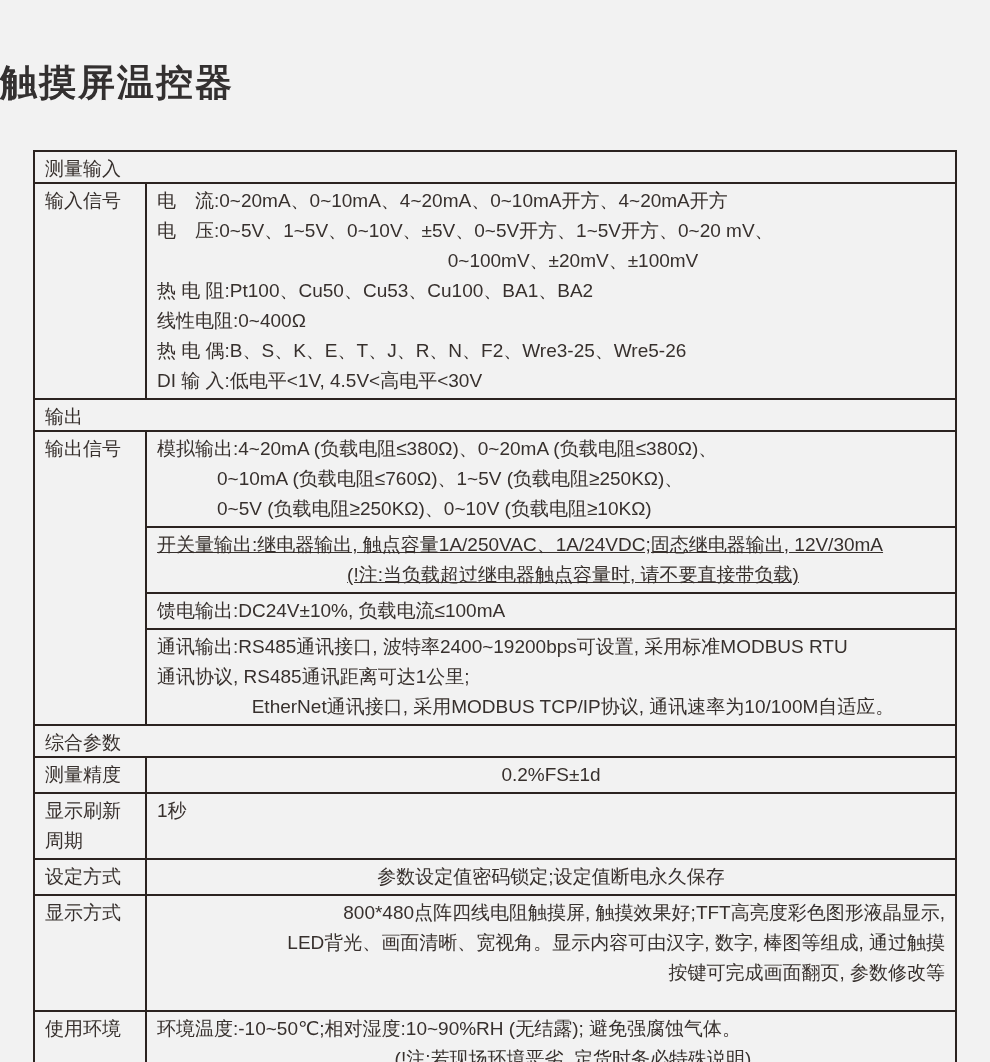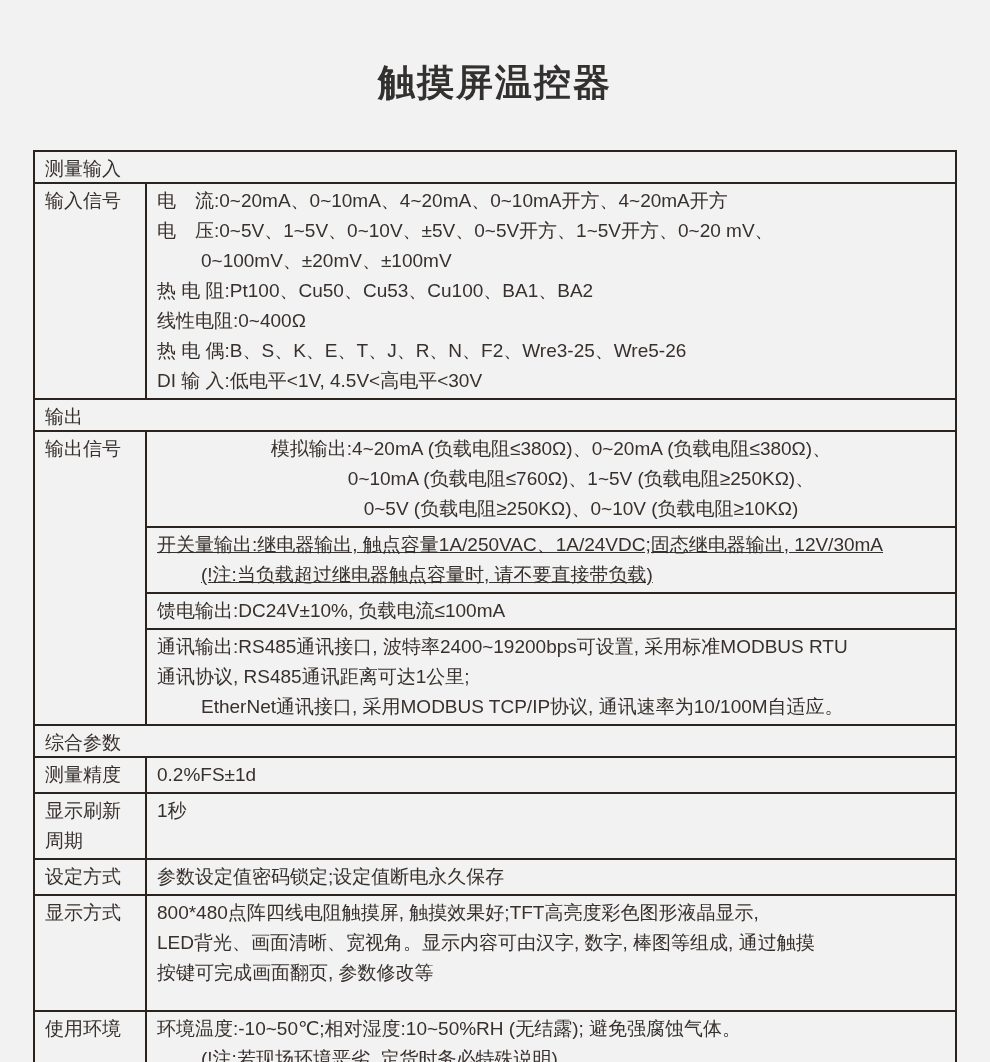--- a/index.html
+++ b/index.html
@@ -12,21 +12,21 @@
   .page {
     width: 990px;
     height: 1062px;
     background: #f2f2f2;
     overflow: hidden;
     box-sizing: border-box;
   }
   .title {
     margin: 0;
     padding-top: 58px;
-    text-align: center;
+    text-align: left;
     font-size: 37px;
     font-weight: 700;
     letter-spacing: 2px;
     color: #333030;
   }
   table.spec {
     margin: 42px 0 0 33px;
     width: 924px;
     border-collapse: collapse;
     table-layout: fixed;
@@ -48,30 +48,30 @@
     padding-top: 4px;
     padding-bottom: 1px;
   }
   td.lbl {
     padding-left: 9px;
     padding-right: 4px;
     white-space: nowrap;
     margin-top: 21px;
   }
   .ln { white-space: nowrap; }
-  .ind1 { padding-left: 44px; }
+  .ind1 { padding-left: 44px; text-align: center; }
   .ind2 { padding-left: 60px; }
   td.h-input   { height: 206px; }
-  td.h-analog  { height: 86px; text-align: center; }
+  td.h-analog  { height: 86px; }
   td.h-switch  { height: 58px; text-decoration: underline; }
   td.h-feed    { height: 24px; line-height: 24px; }
   td.h-comm    { height: 84px; border-radius: 32px; }
-  td.h-single  { height: 28px; line-height: 28px; }
+  td.h-single  { height: 28px; line-height: 28px; text-align: center; }
   td.h-refresh { height: 58px; }
-  td.h-display { height: 110px; }
+  td.h-display { height: 110px; text-align: right; }
   td.h-env     { height: 56px; }
 </style>
 </head>
 <body>
 
 <div class="page">
 
   <h1 class="title">触摸屏温控器</h1>
 
   <table class="spec">
@@ -149,21 +149,21 @@
       <td class="lbl">显示方式</td>
       <td class="h-display">
         <div class="ln">800*480点阵四线电阻触摸屏, 触摸效果好;TFT高亮度彩色图形液晶显示,</div>
         <div class="ln">LED背光、画面清晰、宽视角。显示内容可由汉字, 数字, 棒图等组成, 通过触摸</div>
         <div class="ln">按键可完成画面翻页, 参数修改等</div>
       </td>
     </tr>
     <tr>
       <td class="lbl">使用环境</td>
       <td class="h-env">
-        <div class="ln">环境温度:-10~50℃;相对湿度:10~50%RH (无结露); 避免强腐蚀气体。</div>
+        <div class="ln">环境温度:-10~50℃;相对湿度:10~90%RH (无结露); 避免强腐蚀气体。</div>
         <div class="ln ind1">(!注:若现场环境恶劣, 定货时务必特殊说明)</div>
       </td>
     </tr>
 
   </tbody>
     </table>
 
 </div>
 
 </body></html>

